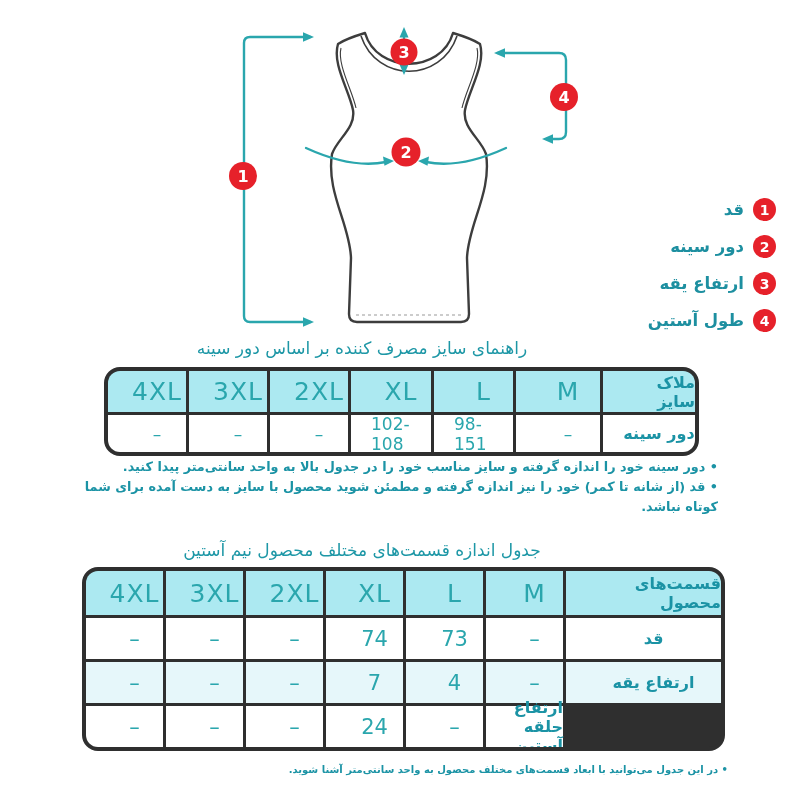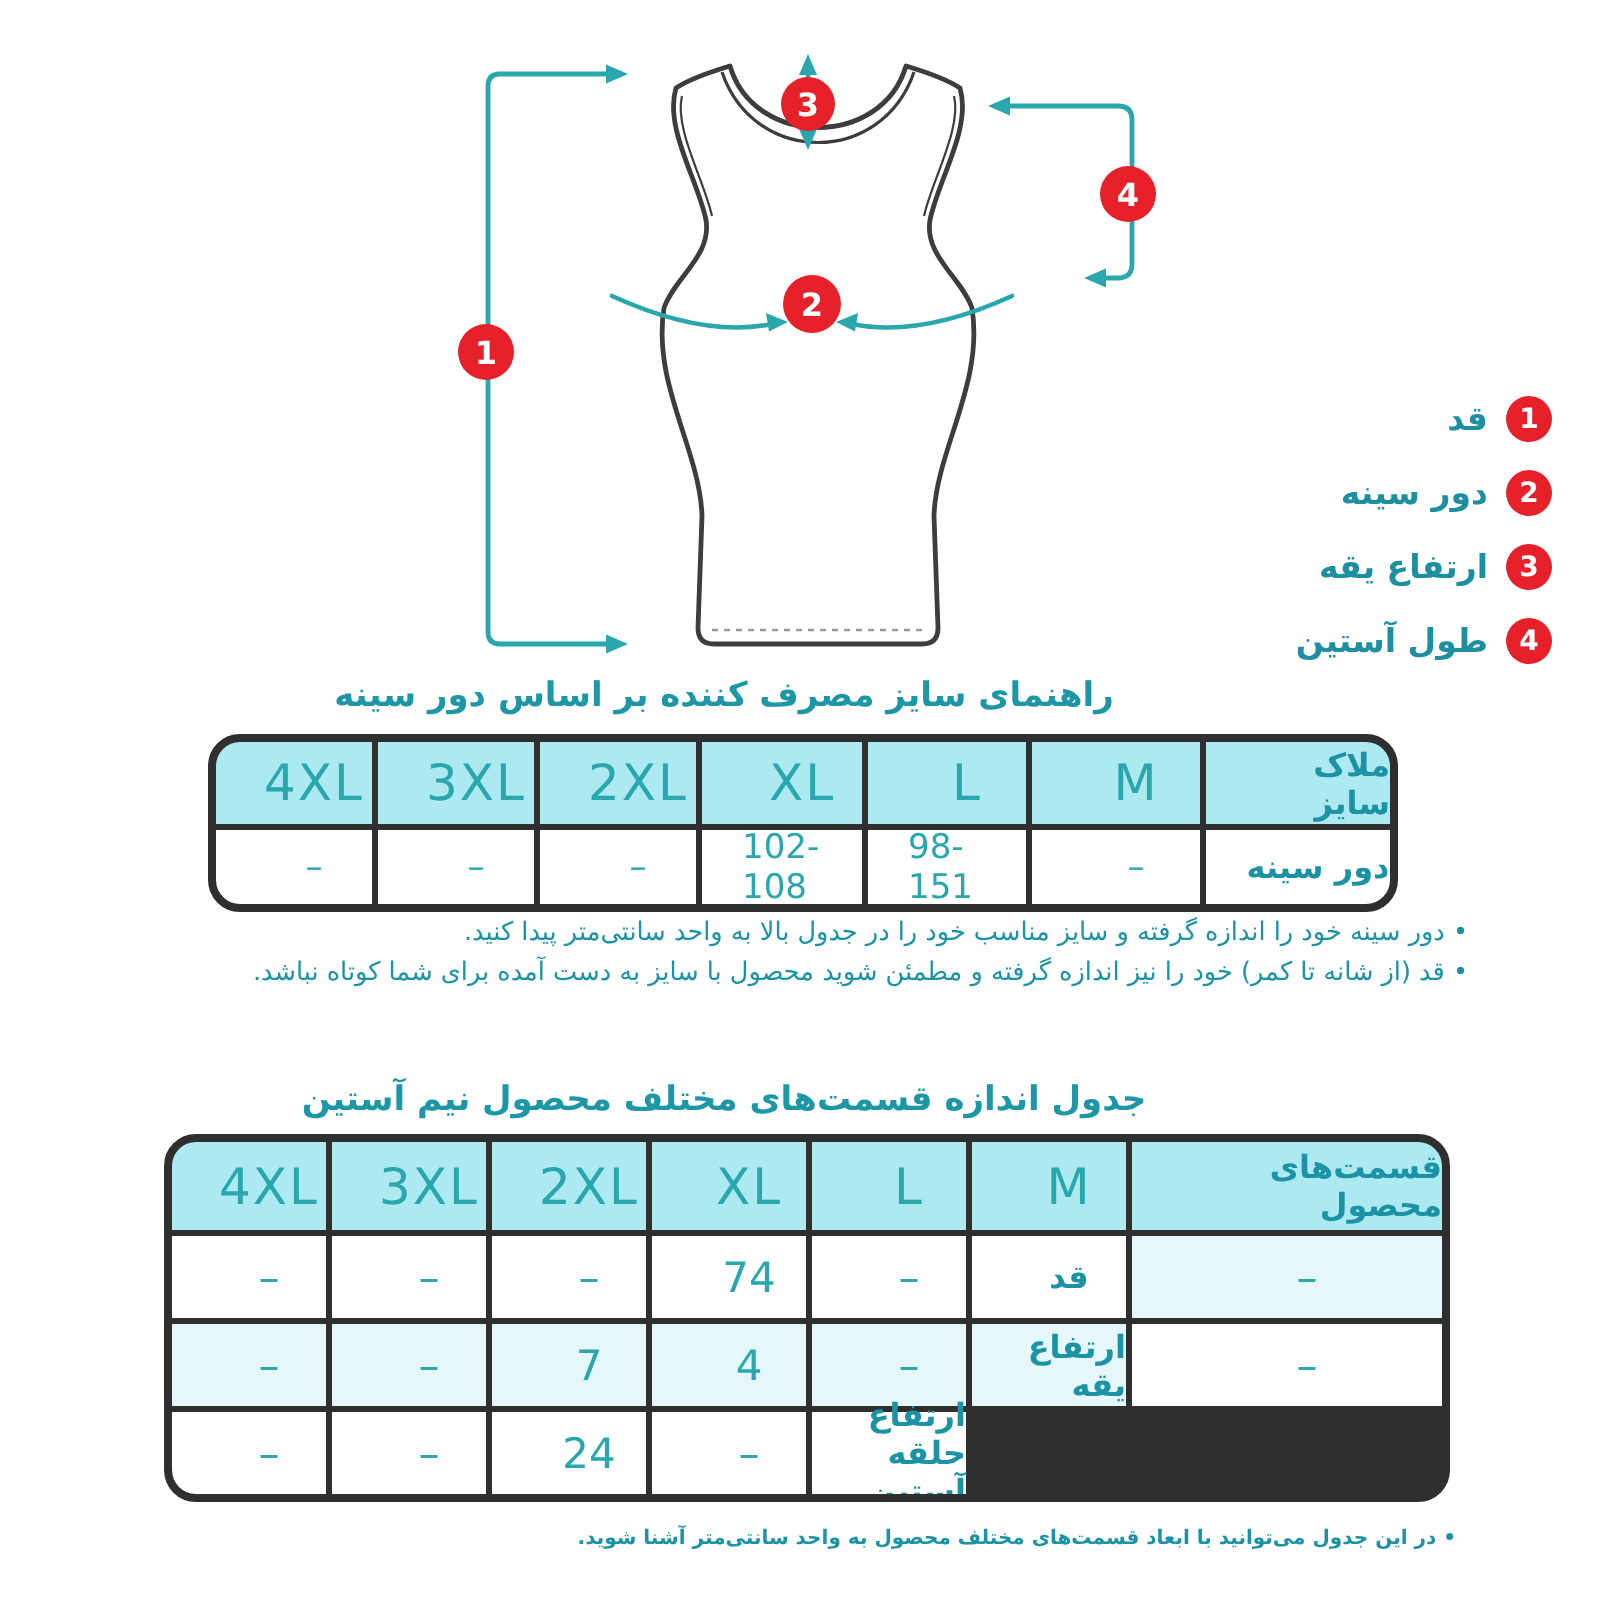--- a/index.html
+++ b/index.html
@@ -10,41 +10,41 @@
   .diagram-svg { position:absolute; left:0; top:0; }
 
   
   .legend { position:absolute; top:198px; right:24px; direction:rtl; display:flex; flex-direction:column; gap:14px; align-items:flex-start; }
   .legend-item { display:flex; align-items:center; gap:9px; }
   .legend-circle { width:23px; height:23px; border-radius:50%; background:#e6212a; color:#fff;
     font-size:14px; font-weight:bold; display:flex; align-items:center; justify-content:center; }
   .legend-label { color:#1d8fa0; font-weight:bold; font-size:16.5px; white-space:nowrap; }
 
   
-  .sec-title { position:absolute; left:0; width:724px; text-align:center; font-weight:bold;
+  .sec-title { position:absolute; left:0; width:724px; text-align:center; font-weight:normal;
     font-size:17px; color:#1d97a6; direction:rtl; }
   #title1 { top:338px; }
   #title2 { top:540px; }
 
   
   .tbl { position:absolute; display:grid; gap:3px; background:#2f2f2f; border:4px solid #2f2f2f;
     border-radius:16px; overflow:hidden; }
   .cell { background:#fff; display:flex; align-items:center; justify-content:center;padding-left:20px; }
   .cell.head { background:#ace9f1; color:#2aa6ad; font-size:25px; letter-spacing:1px; }
   .cell.lbl  { font-weight:bold; color:#1b93a5; font-size:16px; direction:rtl; }
   .cell.head.lbl { background:#ace9f1; font-size:16px; letter-spacing:0; }
   .cell.val  { color:#2aa6ad; font-size:21px; }
   .cell.alt  { background:#e6f7fa; }
   #table1 { left:104px; top:367px; grid-template-columns:78px 78px 78px 80px 79px 84px 92px; grid-template-rows:41px 37px; }
   #table1 .val { font-size:17px; }
   #table2 { left:82px; top:567px; grid-template-columns:77px 77px 77px 77px 77px 77px 155px; grid-template-rows:44px 41px 41px 41px; }
 
   
-  .notes { position:absolute; right:66px; top:457px; width:660px; direction:rtl; 
-    color:#1b93a5; font-weight:normal; font-size:12.8px; line-height:20px; }
+  .notes { position:absolute; right:82px; top:457px; width:660px; direction:rtl; 
+    color:#1b93a5; font-weight:bold; font-size:12.8px; line-height:20px; }
   .bottom-note { position:absolute; right:72px; top:764px; width:680px; direction:rtl; text-align:right;
     color:#1b93a5; font-weight:bold; font-size:10px; }
 </style>
 </head>
 <body>
 
 <div class="screen">
 
   <svg class="diagram-svg" width="800" height="345" viewBox="0 0 800 345">
 
@@ -167,20 +167,21 @@
     <div class="cell head">2XL</div>
     <div class="cell head">XL</div>
     <div class="cell head">L</div>
     <div class="cell head">M</div>
     <div class="cell head lbl">قسمت‌های محصول</div>
 
     <div class="cell val">–</div>
     <div class="cell val">–</div>
     <div class="cell val">–</div>
     <div class="cell val">74</div>
+    <div class="cell val">73</div>
     <div class="cell val">–</div>
     <div class="cell lbl">قد</div>
 
     <div class="cell val alt">–</div>
     <div class="cell val alt">–</div>
     <div class="cell val alt">–</div>
     <div class="cell val alt">7</div>
     <div class="cell val alt">4</div>
     <div class="cell val alt">–</div>
     <div class="cell lbl alt">ارتفاع یقه</div>

